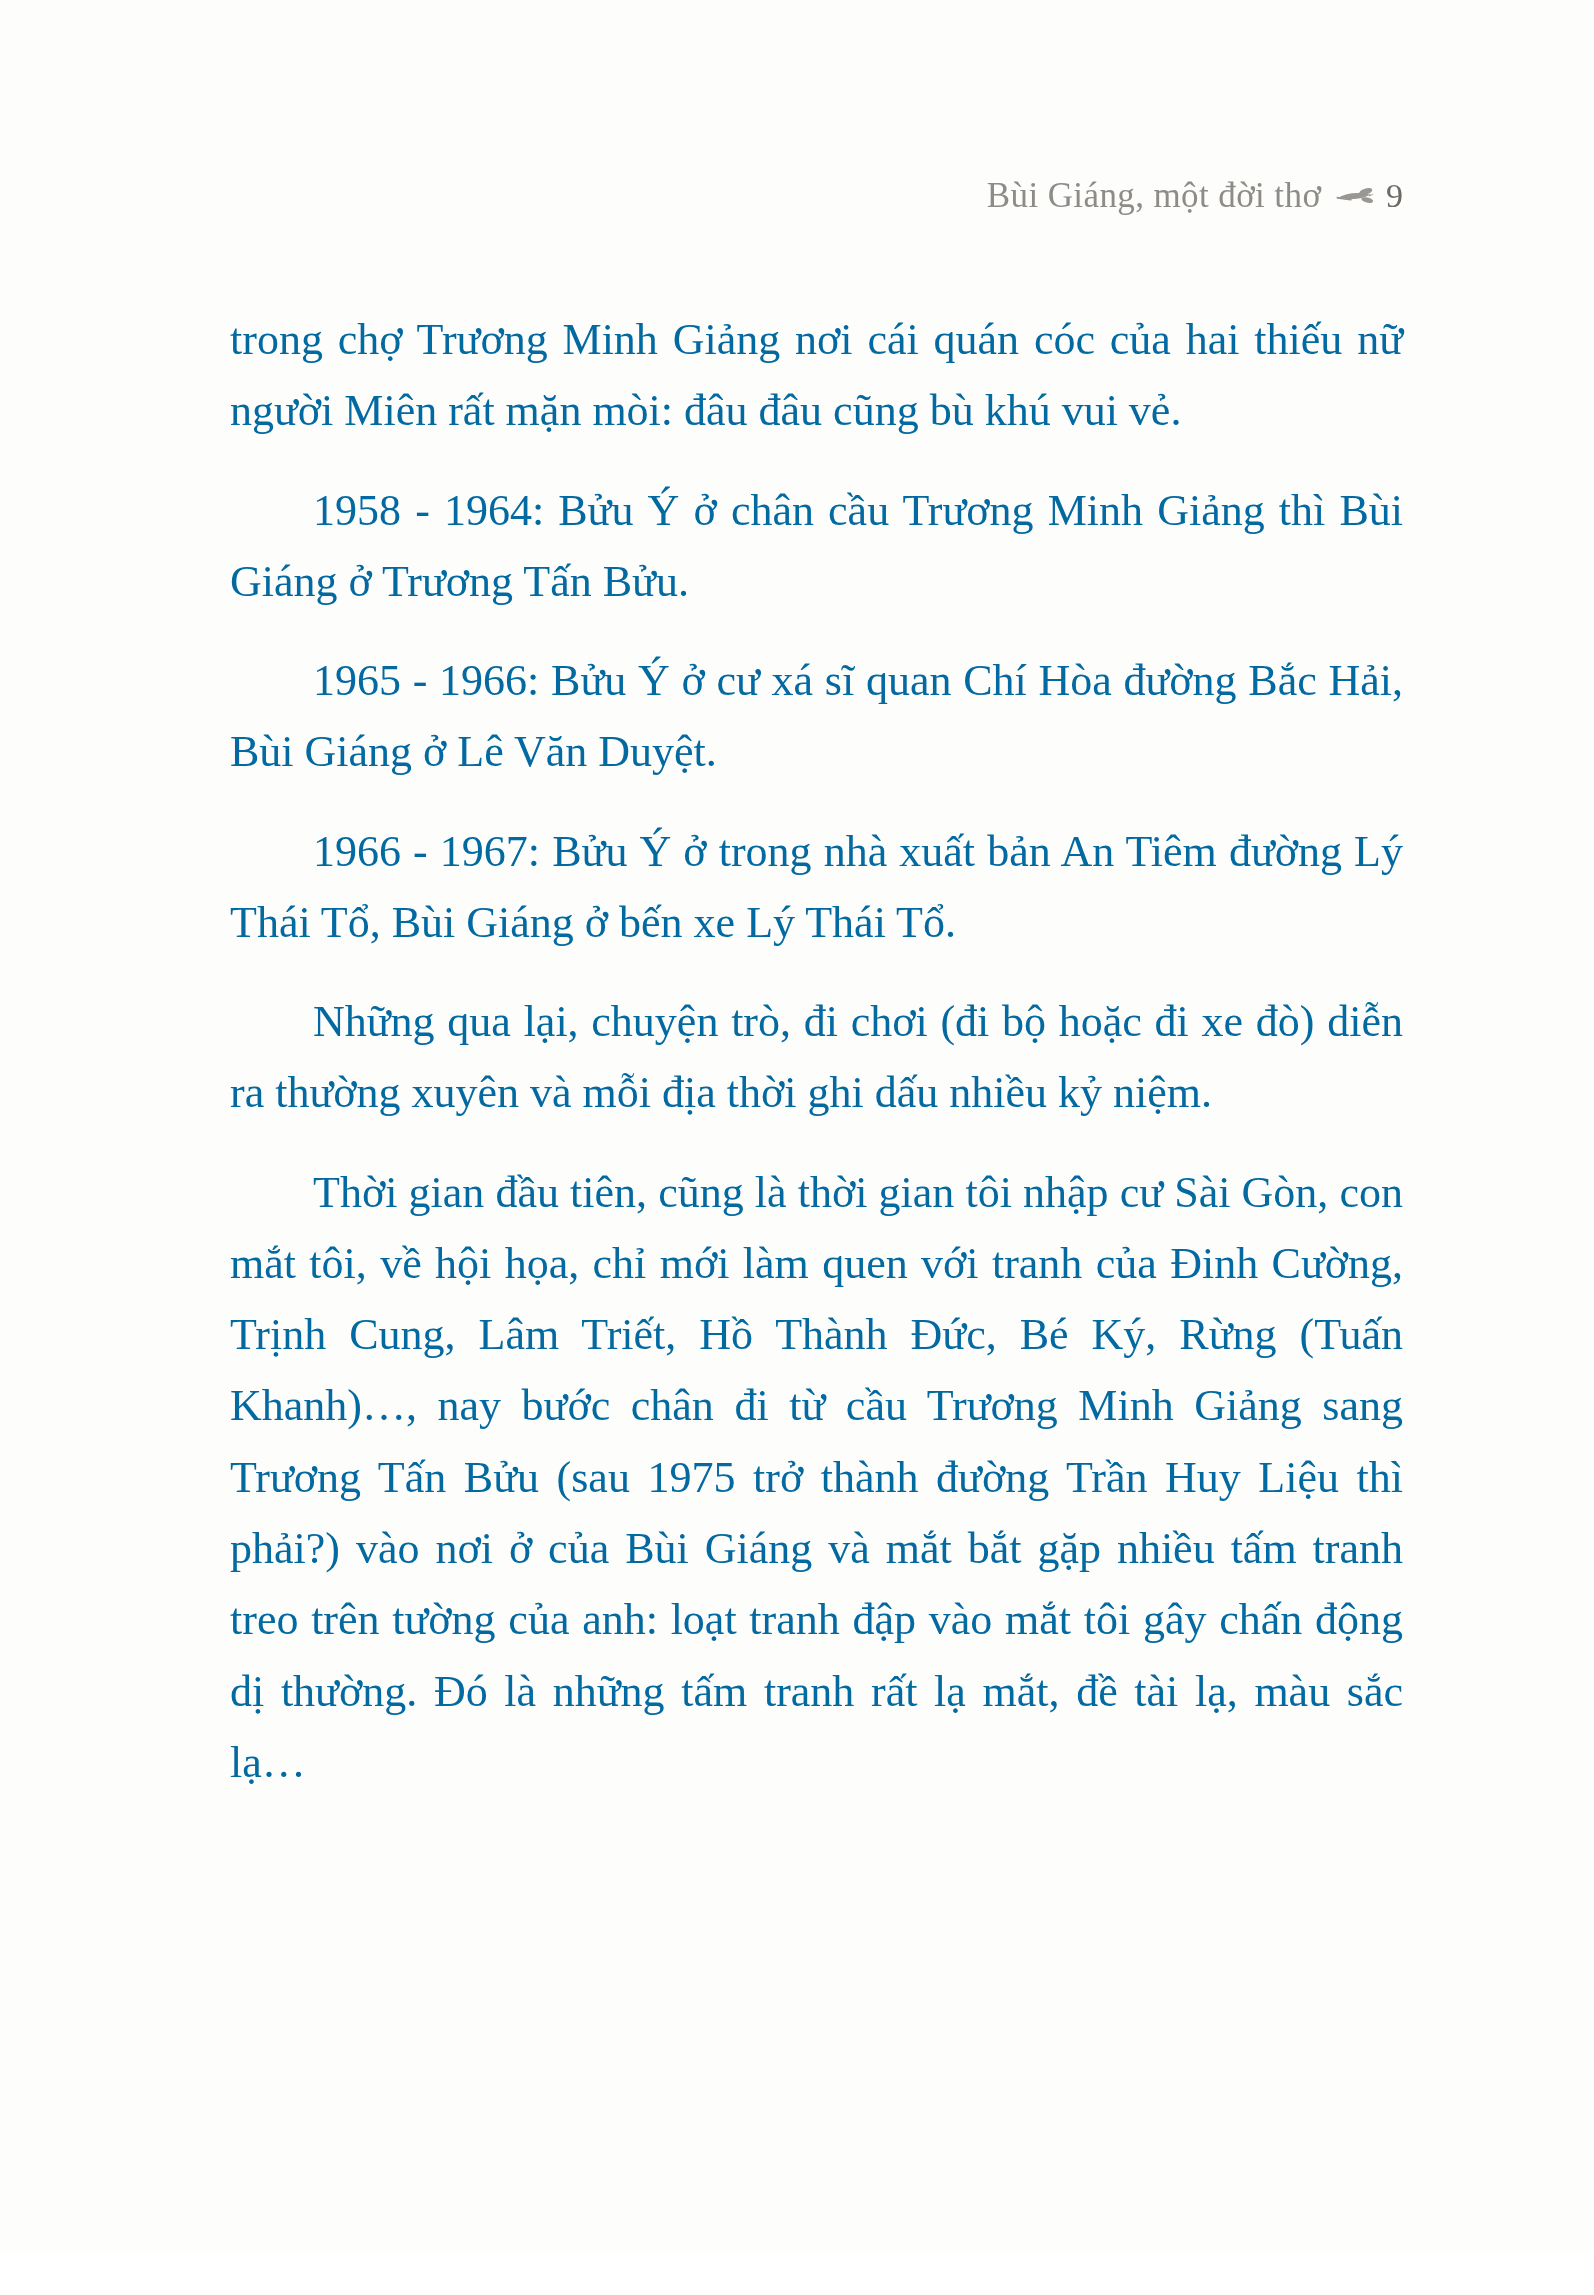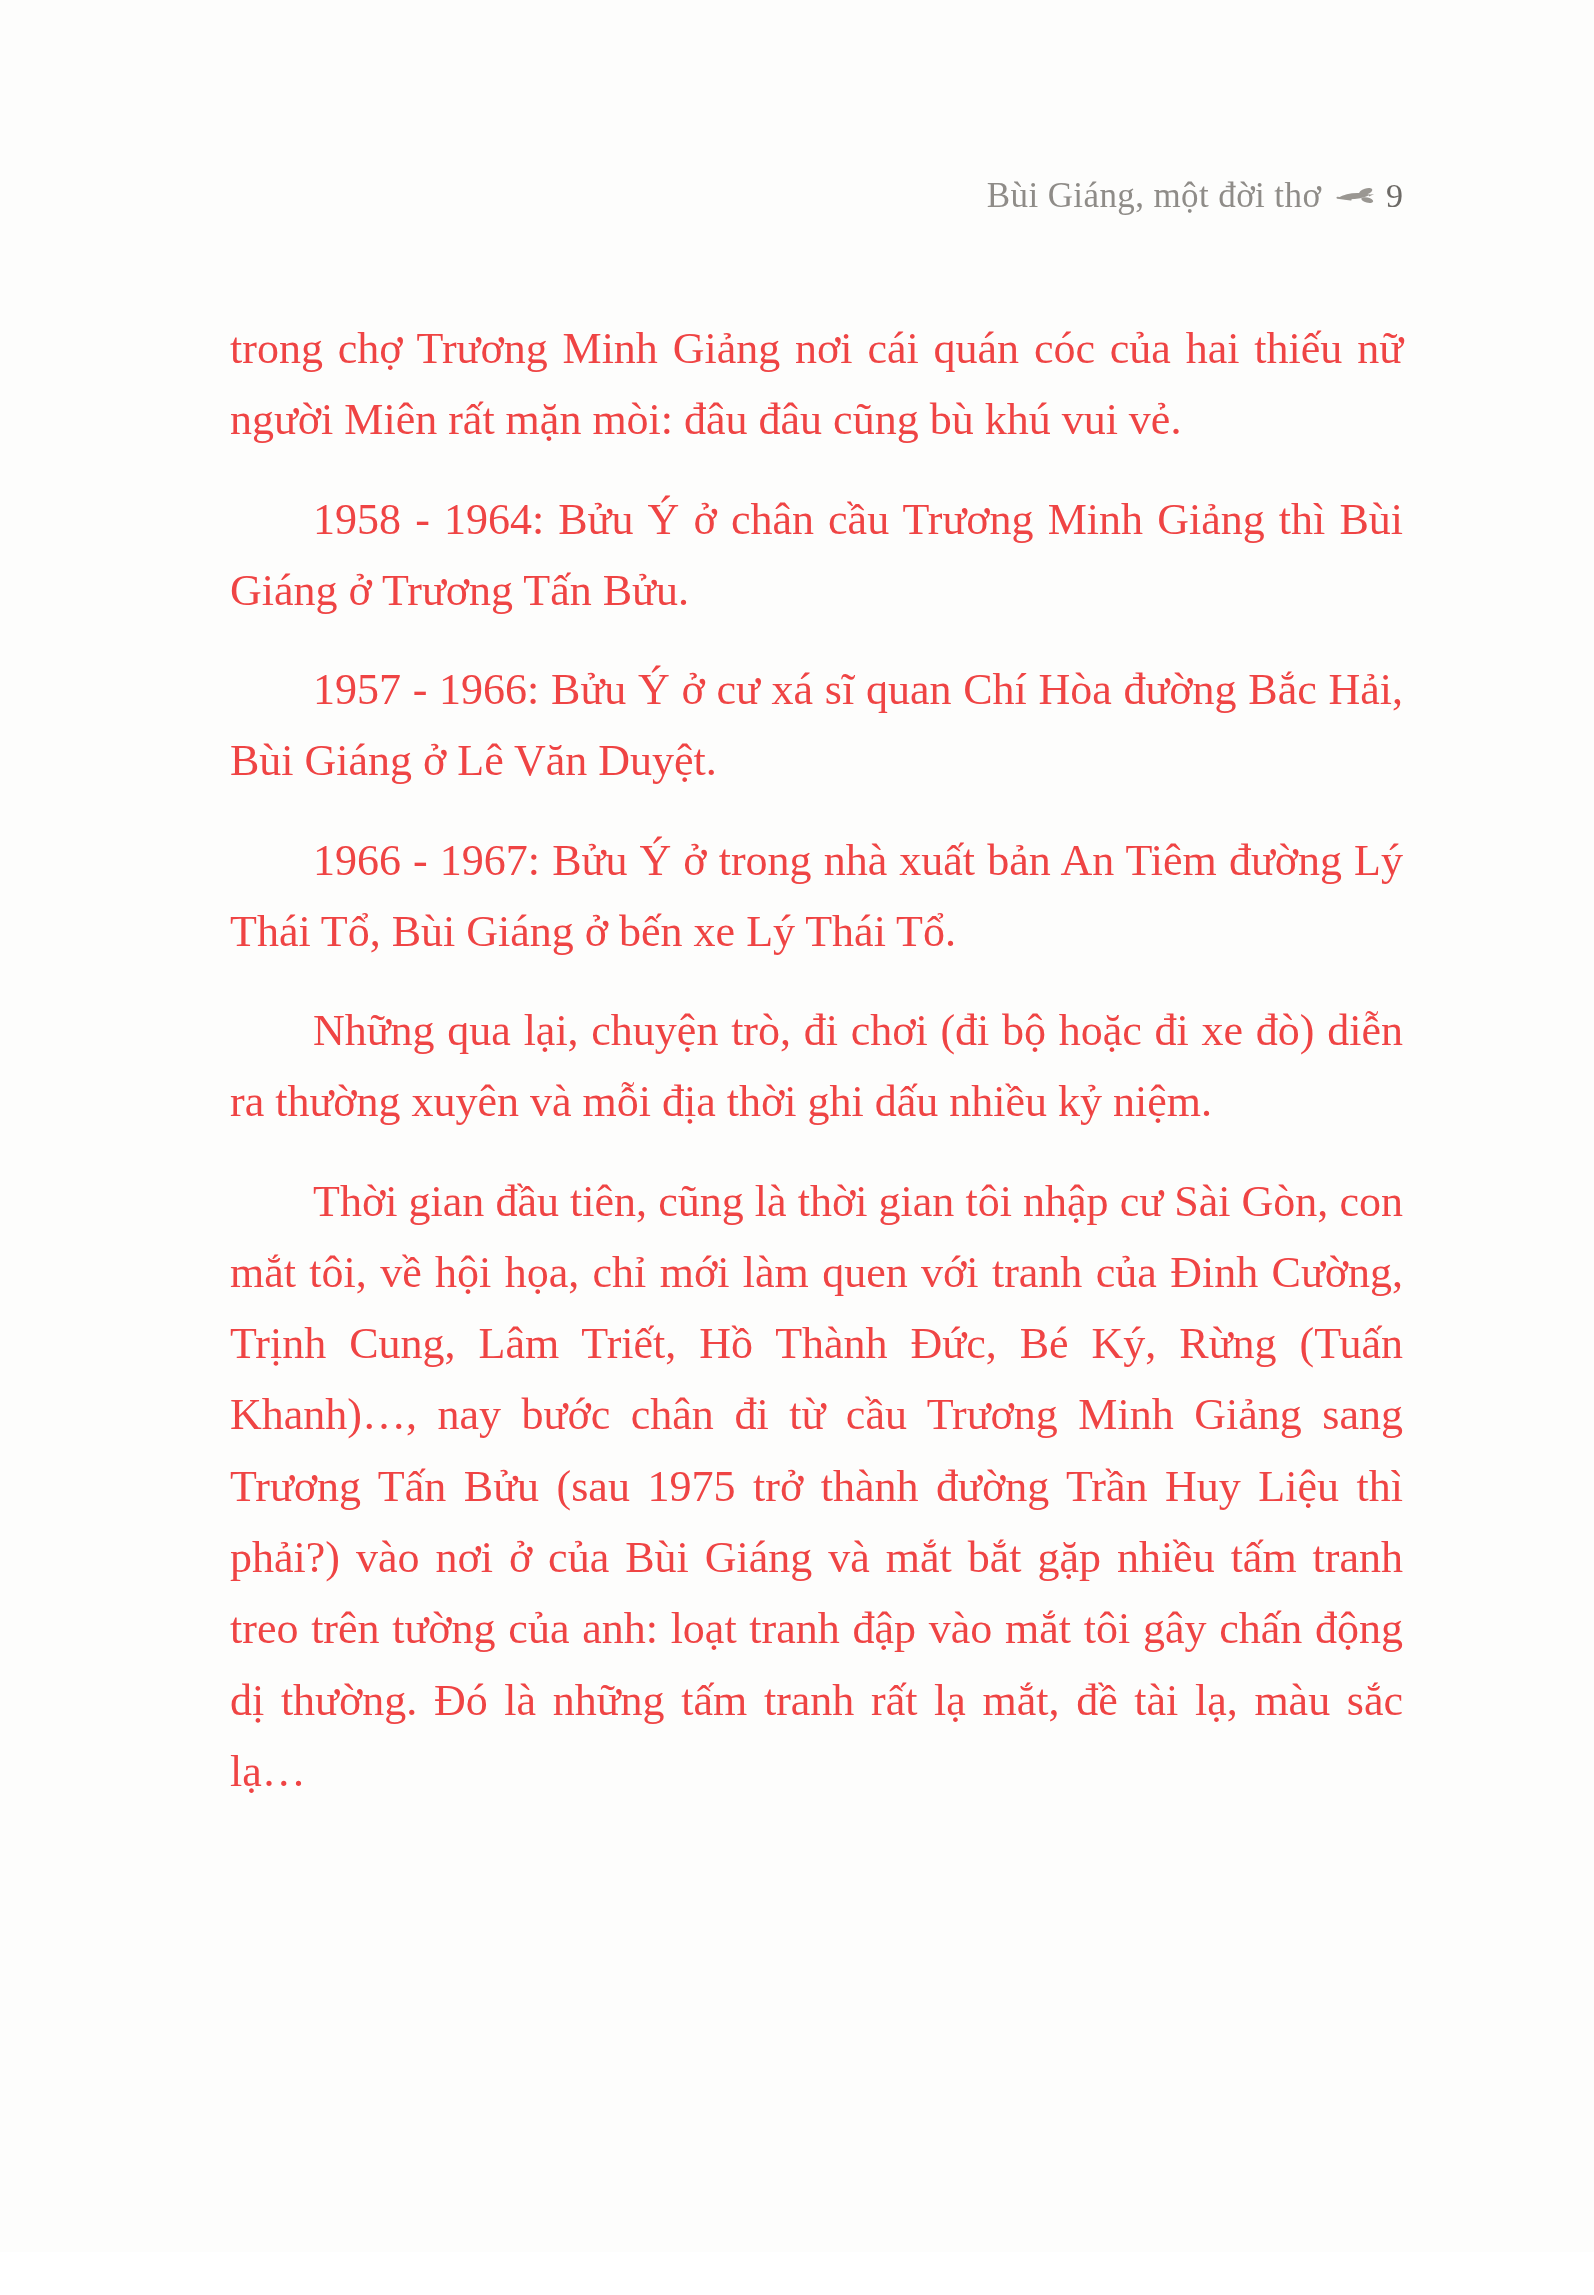--- a/index.html
+++ b/index.html
@@ -41,24 +41,24 @@
   }
   .orn svg {
     display: block;
   }
   .page-number {
     color: #6d6a66;
     font-size: 34px;
   }
   .body-text {
     position: absolute;
-    top: 313px;
+    top: 304px;
     left: 230px;
     width: 1173px;
-    color: #ef4444;
+    color: #0369a1;
     font-size: 44px;
     line-height: 1.62;
     text-align: justify;
     text-justify: inter-word;
   }
   .body-text p {
     margin: 0 0 28px 0;
     text-indent: 83px;
   }
   .body-text p.no-indent {
@@ -78,20 +78,20 @@
         <ellipse cx="42" cy="21" rx="8" ry="3.4" transform="rotate(14 42 21)"></ellipse>
         <path d="M44 14 L 51 13.2 L 44.5 16.5 Z"></path>
         <rect x="2" y="16.4" width="20" height="2.6" rx="1.3" transform="rotate(8 2 16)"></rect>
       </g>
     </svg></span><span class="page-number">9</span>
   </div>
 
   <div class="body-text">
     <p class="no-indent">trong chợ Trương Minh Giảng nơi cái quán cóc của hai thiếu nữ người Miên rất mặn mòi: đâu đâu cũng bù khú vui vẻ.</p>
     <p>1958 - 1964: Bửu Ý ở chân cầu Trương Minh Giảng thì Bùi Giáng ở Trương Tấn Bửu.</p>
-    <p>1957 - 1966: Bửu Ý ở cư xá sĩ quan Chí Hòa đường Bắc Hải, Bùi Giáng ở Lê Văn Duyệt.</p>
+    <p>1965 - 1966: Bửu Ý ở cư xá sĩ quan Chí Hòa đường Bắc Hải, Bùi Giáng ở Lê Văn Duyệt.</p>
     <p>1966 - 1967: Bửu Ý ở trong nhà xuất bản An Tiêm đường Lý Thái Tổ, Bùi Giáng ở bến xe Lý Thái Tổ.</p>
     <p>Những qua lại, chuyện trò, đi chơi (đi bộ hoặc đi xe đò) diễn ra thường xuyên và mỗi địa thời ghi dấu nhiều kỷ niệm.</p>
     <p>Thời gian đầu tiên, cũng là thời gian tôi nhập cư Sài Gòn, con mắt tôi, về hội họa, chỉ mới làm quen với tranh của Đinh Cường, Trịnh Cung, Lâm Triết, Hồ Thành Đức, Bé Ký, Rừng (Tuấn Khanh)…, nay bước chân đi từ cầu Trương Minh Giảng sang Trương Tấn Bửu (sau 1975 trở thành đường Trần Huy Liệu thì phải?) vào nơi ở của Bùi Giáng và mắt bắt gặp nhiều tấm tranh treo trên tường của anh: loạt tranh đập vào mắt tôi gây chấn động dị thường. Đó là những tấm tranh rất lạ mắt, đề tài lạ, màu sắc lạ…</p>
   </div>
 
 </div>
 
 
 </body></html>

